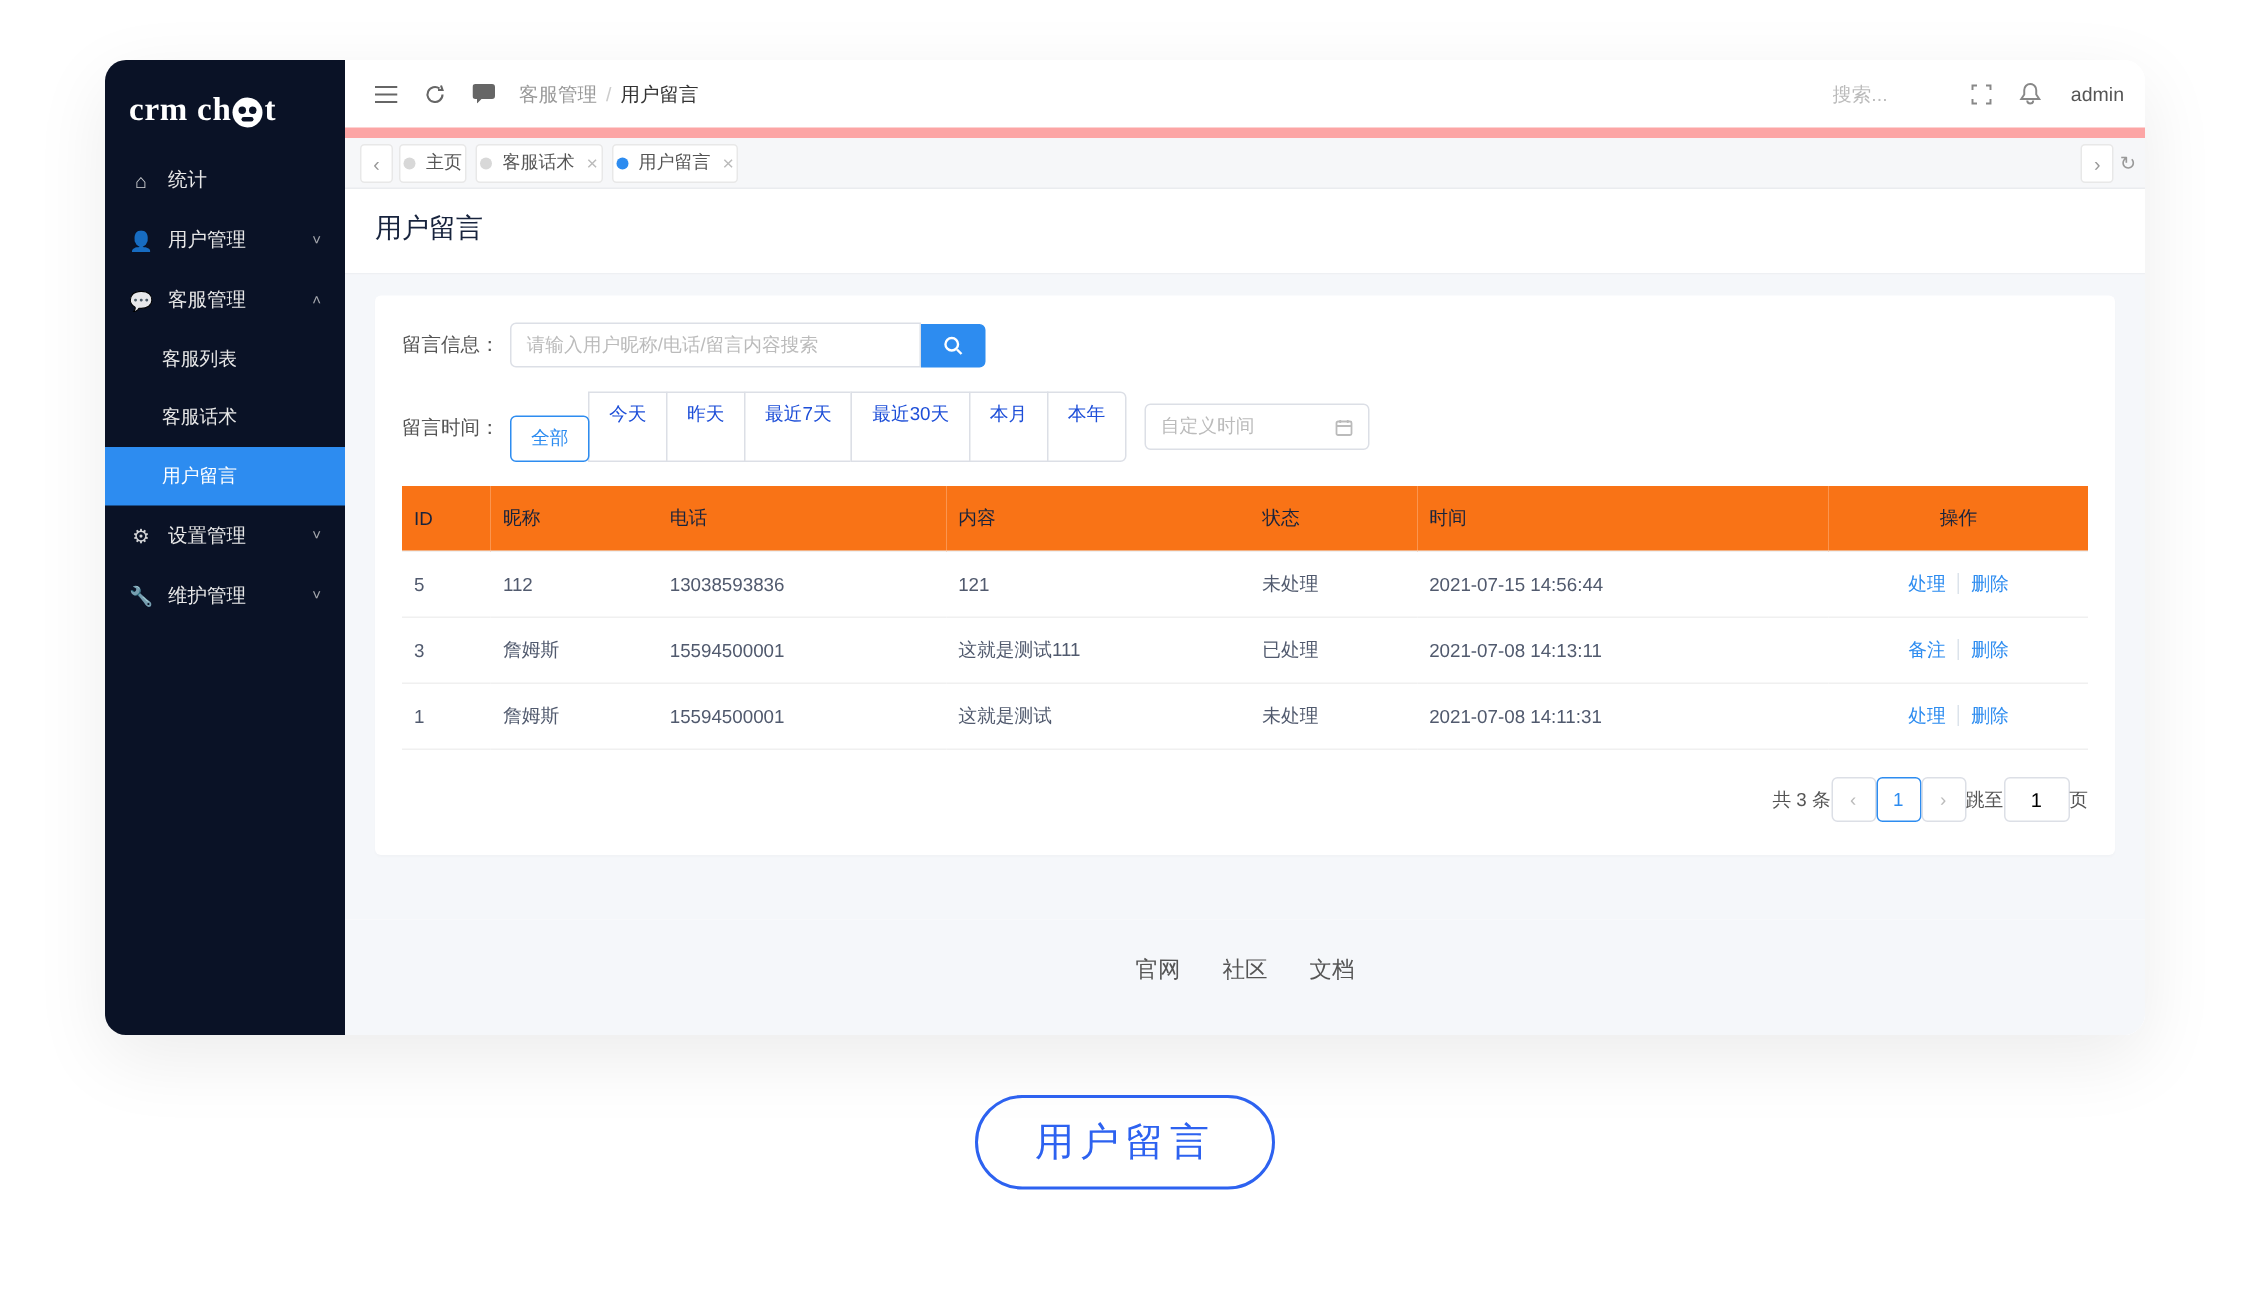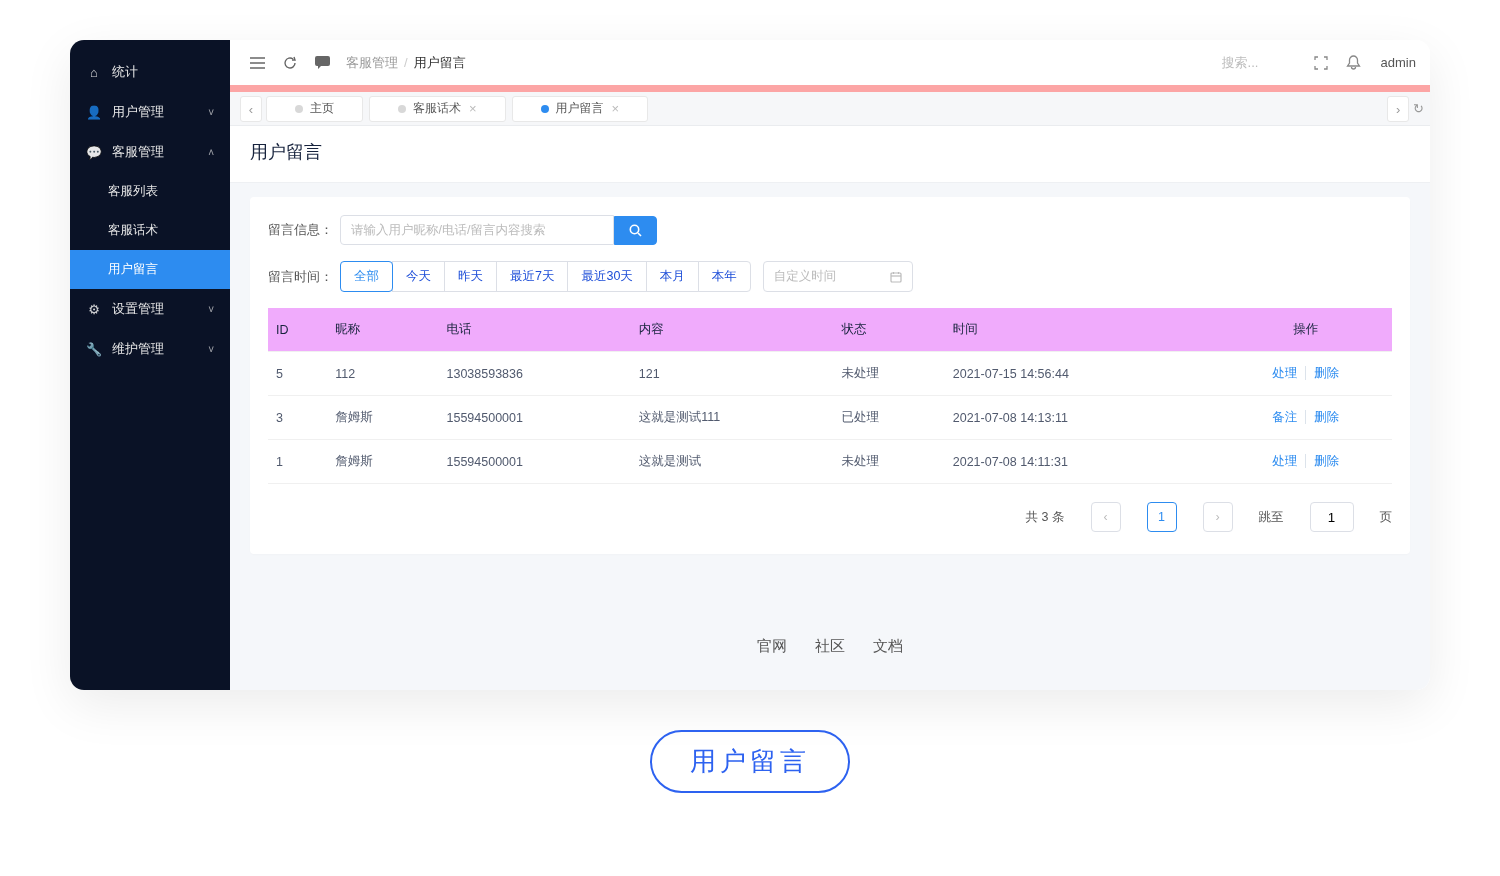--- a/index.html
+++ b/index.html
@@ -20,60 +20,67 @@
 .topbar { height: 52px; display: flex; align-items: center; padding: 0 14px; border-bottom: 7px solid #fca5a5; gap: 6px; }
 .topbar .ico-btn { color: #666; padding: 4px 6px; cursor: pointer; font-size: 14px; }
 .crumb { font-size: 13px; color: #333; margin-left: 4px; }
 .crumb .gray { color: #999; }
 .crumb .sep { color: #ccc; margin: 0 6px; }
 .top-spacer { flex: 1; }
 .search-input { border: none; outline: none; color: #555; font-size: 13px; width: 80px; }
 .search-input::placeholder { color: #bbb; }
 .tabs-row { display: flex; align-items: center; background: #f6f7f9; border-bottom: 1px solid #eaecef; height: 34px; padding: 0 6px; }
 .tab-arrow { width: 22px; text-align: center; color: #999; cursor: pointer; background:#fff; height:26px; line-height:26px; border-radius:3px; margin:0 4px; border:1px solid #e8e8e8;}
-.tab { display: flex; align-items: center; background: #fff; border: 1px solid #e8e8e8; border-radius: 3px; padding: 3px 28px; margin-right: 6px; font-size: 12px; color: #555; cursor: pointer; height:26px;}
+.tab { display: flex; align-items: center; background: #fff; border: 1px solid #e8e8e8; border-radius: 3px; padding: 3px 2px; margin-right: 6px; font-size: 12px; color: #555; cursor: pointer; height:26px;}
 .tab .dot { width: 8px; height: 8px; border-radius: 50%; background: #d8d8d8; margin-right: 7px; }
 .tab.active .dot { background: #2d8cf0; }
 .tab .close { margin-left: 8px; color: #bbb; font-size: 13px; }
 .content { padding: 20px 20px 10px; background: #f5f7fa; flex: 1; }
 .panel-title { font-size: 18px; font-weight: 500; color: #17233d; background: #fff; padding: 14px 8px 18px; margin: -20px -20px 14px; border-bottom: 1px solid #eef0f3; padding-left: 20px;}
 .panel { background: #fff; border-radius: 4px; padding: 18px 18px 22px; box-shadow: 0 1px 2px rgba(0,0,0,0.02); }
 .form-row { display: flex; align-items: center; margin-bottom: 16px; }
 .form-label { width: 72px; color: #555; font-size: 13px; }
 .txt-input { border: 1px solid #dcdfe6; border-radius: 4px 0 0 4px; padding: 7px 10px; font-size: 12.5px; width: 274px; outline: none; }
 .txt-input::placeholder { color: #bbb; }
 .search-btn { background: #2d8cf0; border: 1px solid #2d8cf0; color: #fff; border-radius: 0 4px 4px 0; padding: 7px 14px; cursor: pointer; }
 .btn-group { display: flex; }
 .btn-group .bg-btn { border: 1px solid #dcdfe6; background: #fff; padding: 6px 13px; font-size: 12.5px; color: #1d4ed8; cursor: pointer; margin-left: -1px; }
-.btn-group .bg-btn:first-child { border-radius: 4px 0 0 4px; margin-left: 0; }
+.btn-group .bg-btn:first-child { border-radius: 4px 0 0 4px; margin-left: 0; margin-top: 16px; }
 .btn-group .bg-btn:last-child { border-radius: 0 4px 4px 0; }
 .btn-group .bg-btn.selected { border-color: #2d8cf0; color: #2d8cf0; position: relative; z-index: 1; border-radius:4px;}
 .date-input { border: 1px solid #dcdfe6; border-radius: 4px; padding: 6px 10px; font-size: 12.5px; color: #bbb; width: 150px; margin-left: 12px; display:flex; align-items:center; justify-content:space-between;}
 table { width: 100%; border-collapse: collapse; margin-top: 6px; }
 th, td { text-align: left; padding: 13px 8px; font-size: 12.5px; border-bottom: 1px solid #f0f0f0; }
-th { color: #17233d; background: #f0abfc; font-weight: 500; }
+th { color: #17233d; background: #f97316; font-weight: 500; }
 td { color: #515a6e; }
 .th-act, .td-act { text-align: center; }
 .link { color: #2d8cf0; cursor: pointer; }
 .link + .link::before { content: ""; border-left: 1px solid #dce3eb; margin: 0 8px; }
-.pager { display: flex; align-items: center; justify-content: flex-end; margin-top: 18px; font-size: 12.5px; color: #555; gap: 26px; }
+.pager { display: flex; align-items: center; justify-content: flex-end; margin-top: 18px; font-size: 12.5px; color: #555; gap: 0; }
 .pg-btn { border: 1px solid #dcdfe6; border-radius: 4px; width: 30px; height: 30px; display: flex; align-items: center; justify-content: center; color: #bbb; cursor: pointer; }
 .pg-btn.cur { border-color: #2d8cf0; color: #2d8cf0; }
 .jump-input { border: 1px solid #dcdfe6; border-radius: 4px; width: 44px; height: 30px; text-align: center; outline: none; }
 .footer { text-align: center; padding: 24px 0 34px; color: #777; font-size: 15px; background:#f5f7fa; }
 .footer a { color: #555; margin: 0 14px; text-decoration: none; }
 .footer .copy { margin-top: 8px; color: #888; }
 .badge-btn { border: 2px solid #2d62f0; color: #2d62f0; font-size: 26px; padding: 12px 38px; border-radius: 34px; display: block; margin: 40px auto; width: fit-content; letter-spacing: 4px; }
 svg { display: block; }
 </style>
 </head>
 <body>
 
 <div class="app">
   <div class="sidebar">
+    <div class="logo">
+      <span>crm ch</span>
+        <span class="logo-a">
+          <span class="logo-mouth"></span>
+        </span>
+        <span>t</span>
+    </div>
     <div id="nav">
         <div class="nav-item">
           <span class="ico">⌂</span>
           <span>统计</span>
         </div>
         <div class="nav-item">
           <span class="ico">👤</span>
           <span>用户管理</span>
           <span class="caret">˅</span>
         </div>

